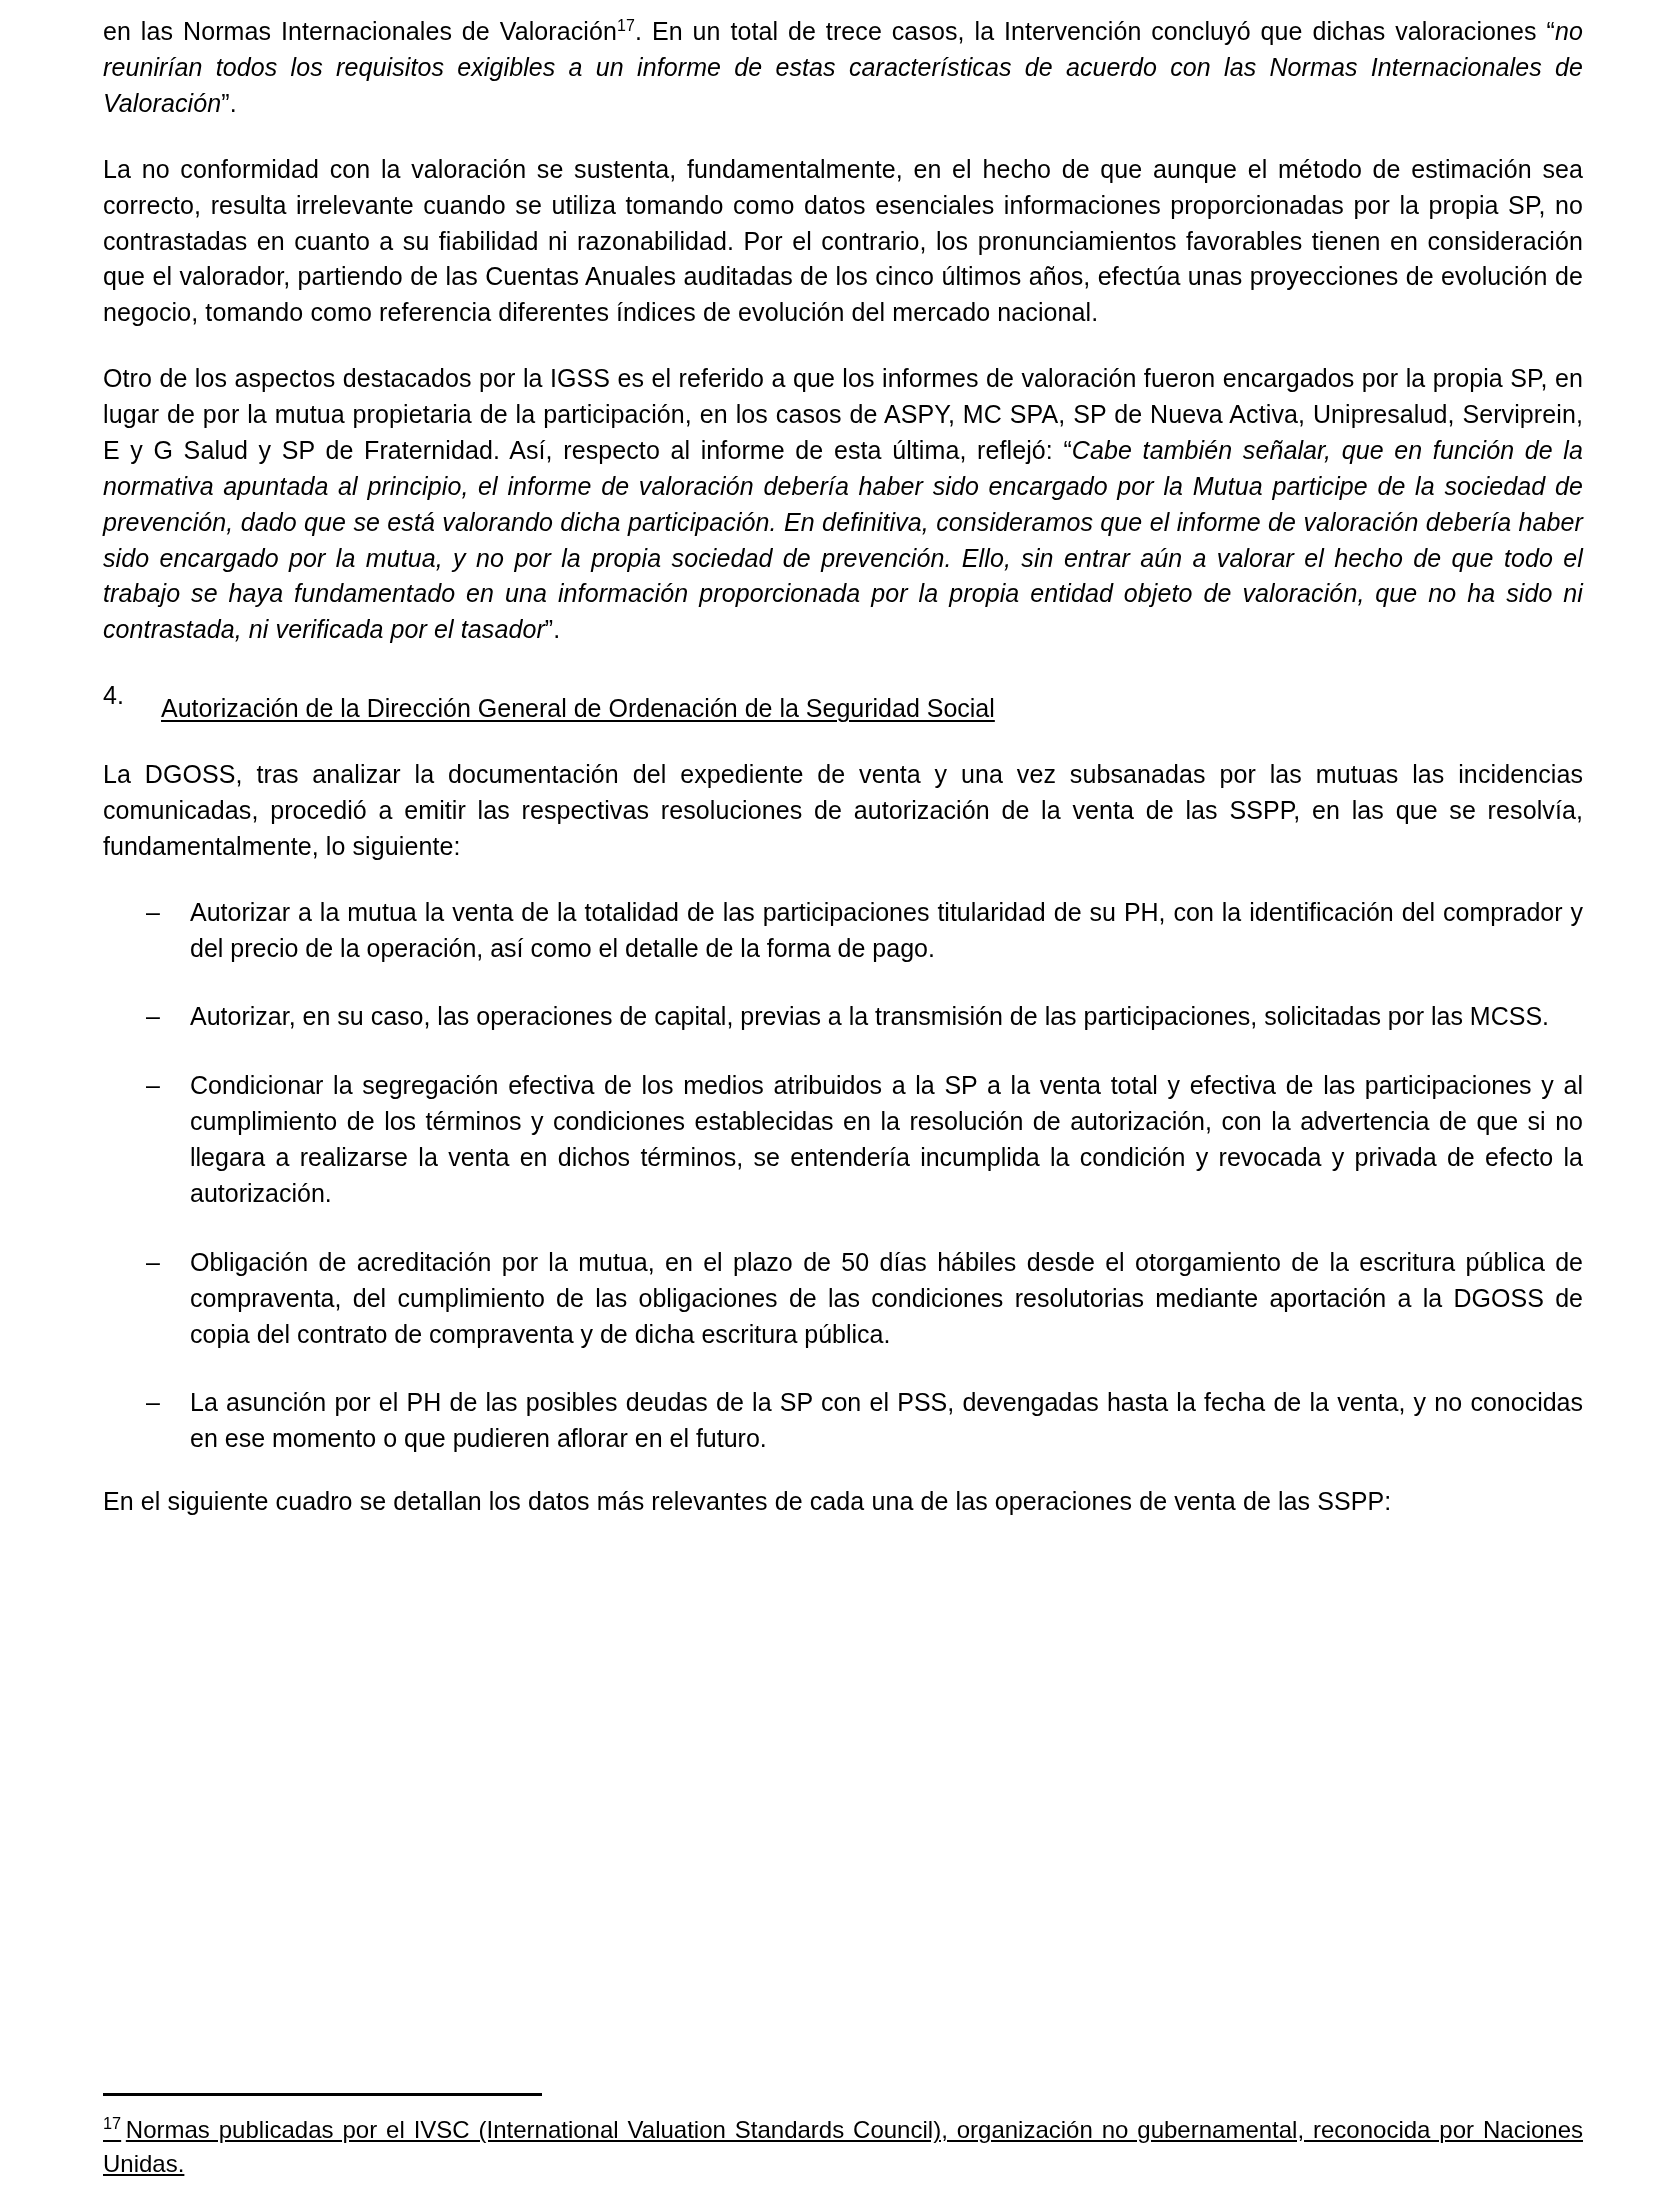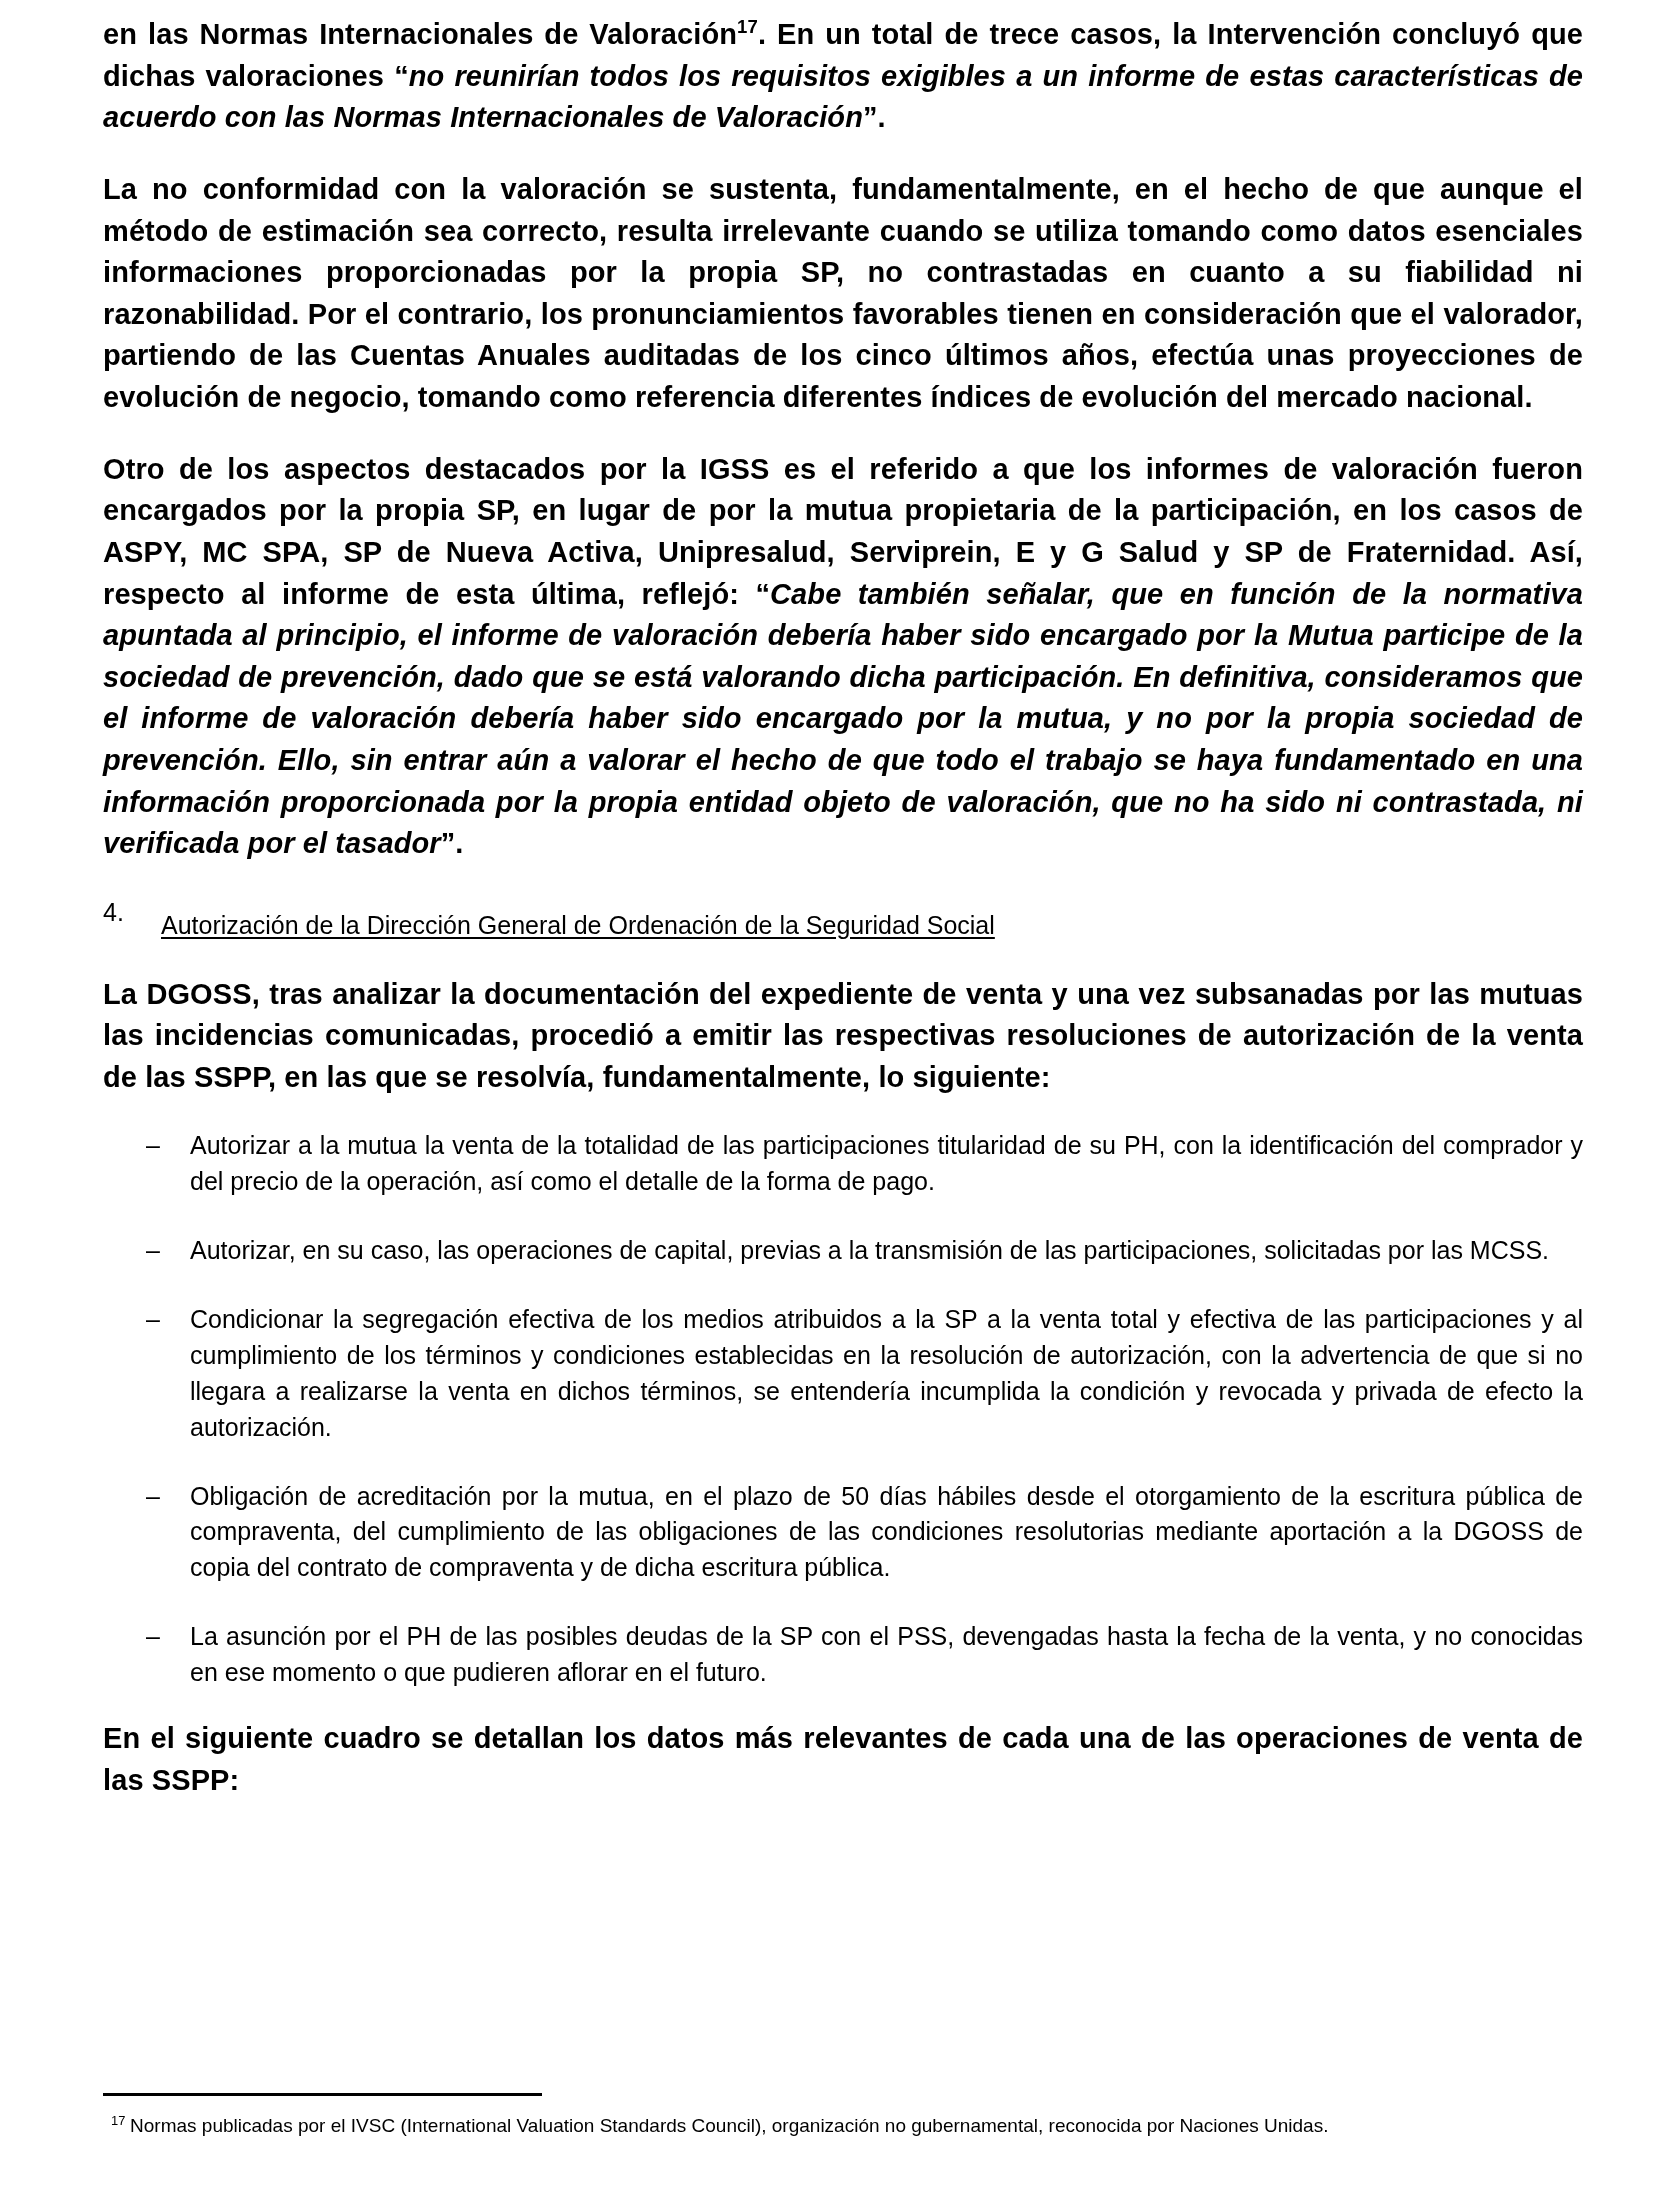--- a/index.html
+++ b/index.html
@@ -22,26 +22,25 @@
     overflow: hidden;
   }
   .content {
     position: absolute;
     left: 103px;
     top: 14.2px;
     width: 1480px;
   }
   p.body-par {
     margin: 0 0 30px 0;
-    font-size: 29px;
+    font-size: 25px;
     line-height: 1.435;
     text-align: justify;
     text-justify: inter-word;
     letter-spacing: 0.1px;
-    font-weight: bold;
   }
   p.body-par:last-child { margin-bottom: 12px; }
   .it { font-style: italic; }
   sup.fn-ref {
     font-size: 0.64em;
     vertical-align: super;
     line-height: 0;
   }
   
   .heading-num {
@@ -93,25 +92,26 @@
     top: 2093px;
     width: 1480px;
   }
   .footnote-rule {
     width: 439px;
     height: 0;
     border-top: 3.2px solid #000000;
     margin: 0 0 17.4px 0;
   }
   p.footnote {
-    margin: 8px;
-    font-size: 19px;
+    margin: 0;
+    font-size: 24px;
     line-height: 1.40;
     text-align: justify;
     text-justify: inter-word;
+    text-decoration: underline;
   }
   p.footnote sup {
     font-size: 0.68em;
     vertical-align: super;
     line-height: 0;
     margin-right: 4.7px;
   }
 </style>
 </head>
 <body>

